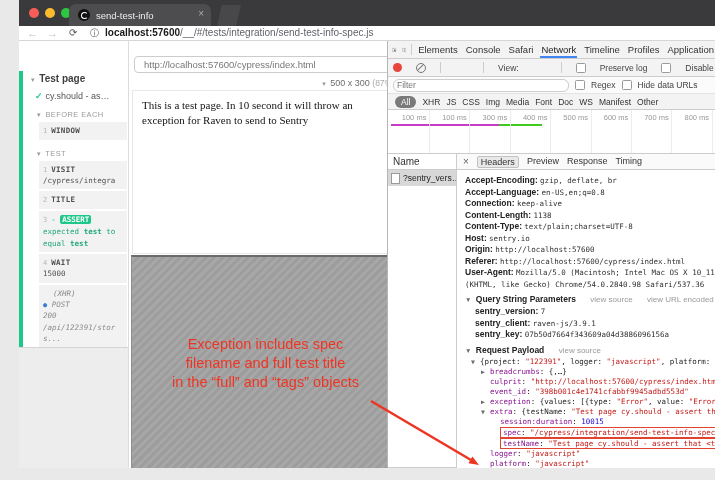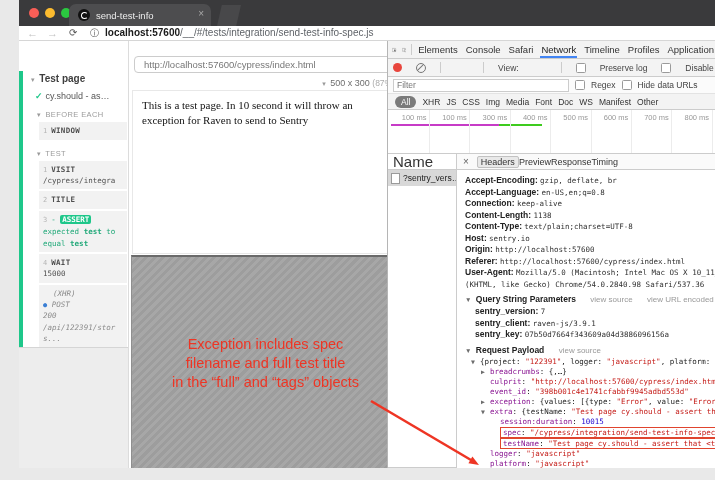--- a/index.html
+++ b/index.html
@@ -61,33 +61,33 @@
   .dt-tabbar{height:18px;background:#f3f3f3;border-bottom:1px solid #ccc;display:flex;align-items:center;padding:0 4px;gap:5px;box-sizing:border-box;}
   .vsep{width:1px;height:11px;background:#ccc;flex:0 0 auto;}
   .dt-tab{font-size:9.5px;color:#333;height:17px;line-height:17px;padding:0 1px;white-space:nowrap;}
   .dt-tab.active{box-shadow:inset 0 -2px 0 var(--devtools-blue,#4285f4);color:#222;}
   .dt-toolbar{height:18px;background:#f3f3f3;border-bottom:1px solid #ccc;display:flex;align-items:center;gap:14px;padding:0 5px;font-size:8.5px;color:#444;box-sizing:border-box;white-space:nowrap;}
   .rec{width:9px;height:9px;border-radius:50%;background:#e8453c;flex:0 0 auto;}
   .clear{width:8px;height:8px;border:1.2px solid #777;border-radius:50%;position:relative;flex:0 0 auto;}
   .clear::after{content:"";position:absolute;left:-1px;top:3px;width:9px;height:1.2px;background:#777;transform:rotate(-45deg);}
   .cb{width:8px;height:8px;border:1px solid #9a9a9a;border-radius:1.5px;background:#fff;flex:0 0 auto;}
   .dt-filter{height:17px;background:#fbfbfb;border-bottom:1px solid #e3e3e3;display:flex;align-items:center;gap:6px;padding:0 5px;font-size:8.5px;color:#444;box-sizing:border-box;}
-  .dt-filter input{width:168px;height:11px;font-size:8.5px;border:1px solid #ccc;border-radius:0;padding:0 3px;color:#333;outline:none;font-family:"Liberation Sans",sans-serif;}
+  .dt-filter input{width:168px;height:11px;font-size:8.5px;border:1px solid #ccc;border-radius:6px;padding:0 3px;color:#333;outline:none;font-family:"Liberation Sans",sans-serif;}
   .dt-chips{height:16px;background:#f3f3f3;border-bottom:1px solid #ccc;display:flex;align-items:center;gap:6px;padding:0 7px;font-size:8.5px;color:#333;box-sizing:border-box;}
   .dt-chip{white-space:nowrap;}
   .dt-chip.active{background:#7a7a7a;color:#fff;border-radius:8px;padding:1px 6px;}
   .dt-tl{height:44px;background:#fff;border-bottom:1px solid #ccc;position:relative;overflow:hidden;box-sizing:border-box;}
   .dt-ticks{display:flex;padding-top:3px;}
   .dt-tick{flex:0 0 40.4px;text-align:right;font-size:7.5px;color:#999;padding-right:2px;box-sizing:border-box;white-space:nowrap;}
   .dt-grid{position:absolute;top:0;bottom:0;width:1px;background:#ececec;}
   .bar-m{position:absolute;left:3px;top:14px;width:108px;height:2px;background:var(--timeline-magenta,#c73bc7);}
   .bar-g{position:absolute;left:111px;top:14px;width:43px;height:2px;background:var(--timeline-green,#3ecb1e);}
   .dt-main{position:absolute;left:0;top:113px;width:331px;height:326px;display:flex;}
   .dt-names{width:69px;border-right:1px solid #ccc;position:relative;background:#fff;flex:0 0 69px;box-sizing:border-box;}
-  .dt-nh{height:16px;line-height:16px;border-bottom:1px solid #ccc;padding-left:5px;font-size:15px;color:#333;box-sizing:border-box;}
+  .dt-nh{height:16px;line-height:16px;border-bottom:1px solid #ccc;padding-left:5px;font-size:10px;color:#333;box-sizing:border-box;}
   .dt-row{height:16px;background:#d8d8d8;display:flex;align-items:center;gap:3px;padding-left:3px;font-size:8.5px;color:#222;white-space:nowrap;overflow:hidden;}
   .doc{width:7px;height:9px;background:#fff;border:1px solid #9a9a9a;flex:0 0 auto;}
   .dt-status{position:absolute;left:0;bottom:0;width:68px;height:13px;background:#f3f3f3;border-top:1px solid #ccc;
              font-size:8px;color:#666;line-height:12px;padding-left:4px;box-sizing:border-box;display:flex;gap:3px;white-space:nowrap;overflow:hidden;}
   .dt-status .sp{color:#aaa;}
   .dt-detail{flex:1;overflow:hidden;position:relative;background:#fff;}
   .dd-head{height:16px;border-bottom:1px solid #ccc;display:flex;align-items:center;gap:8px;padding-left:6px;font-size:9px;color:#333;background:#fafafa;box-sizing:border-box;}
   .dd-close{color:#666;font-size:10px;}
   .dd-tab{white-space:nowrap;}
   .dd-tab.active{background:#e9e9e9;border:1px solid #c2c2c2;border-radius:2px;padding:0 3px;}
@@ -281,21 +281,21 @@
         </div>
         <div class="dt-status">
           <span>1 requests</span>
           <span class="sp">|</span>
           <span>7…</span>
         </div>
       </div>
       <div class="dt-detail">
         <div class="dd-head">
           <span class="dd-close">×</span>
-          <div id="ddTabs" style="display:flex;align-items:center;">
+          <div id="ddTabs" style="display:flex;gap:8px;align-items:flex-start;">
               <div class="dd-tab active">Headers</div>
               <div class="dd-tab">Preview</div>
               <div class="dd-tab">Response</div>
               <div class="dd-tab">Timing</div>
             </div>
         </div>
         <div class="dd-body">
           <div id="hdrList">
               <div class="hline"><span class="hname">Accept-Encoding:</span> <span class="hval">gzip, deflate, br</span></div>
               <div class="hline"><span class="hname">Accept-Language:</span> <span class="hval">en-US,en;q=0.8</span></div>

